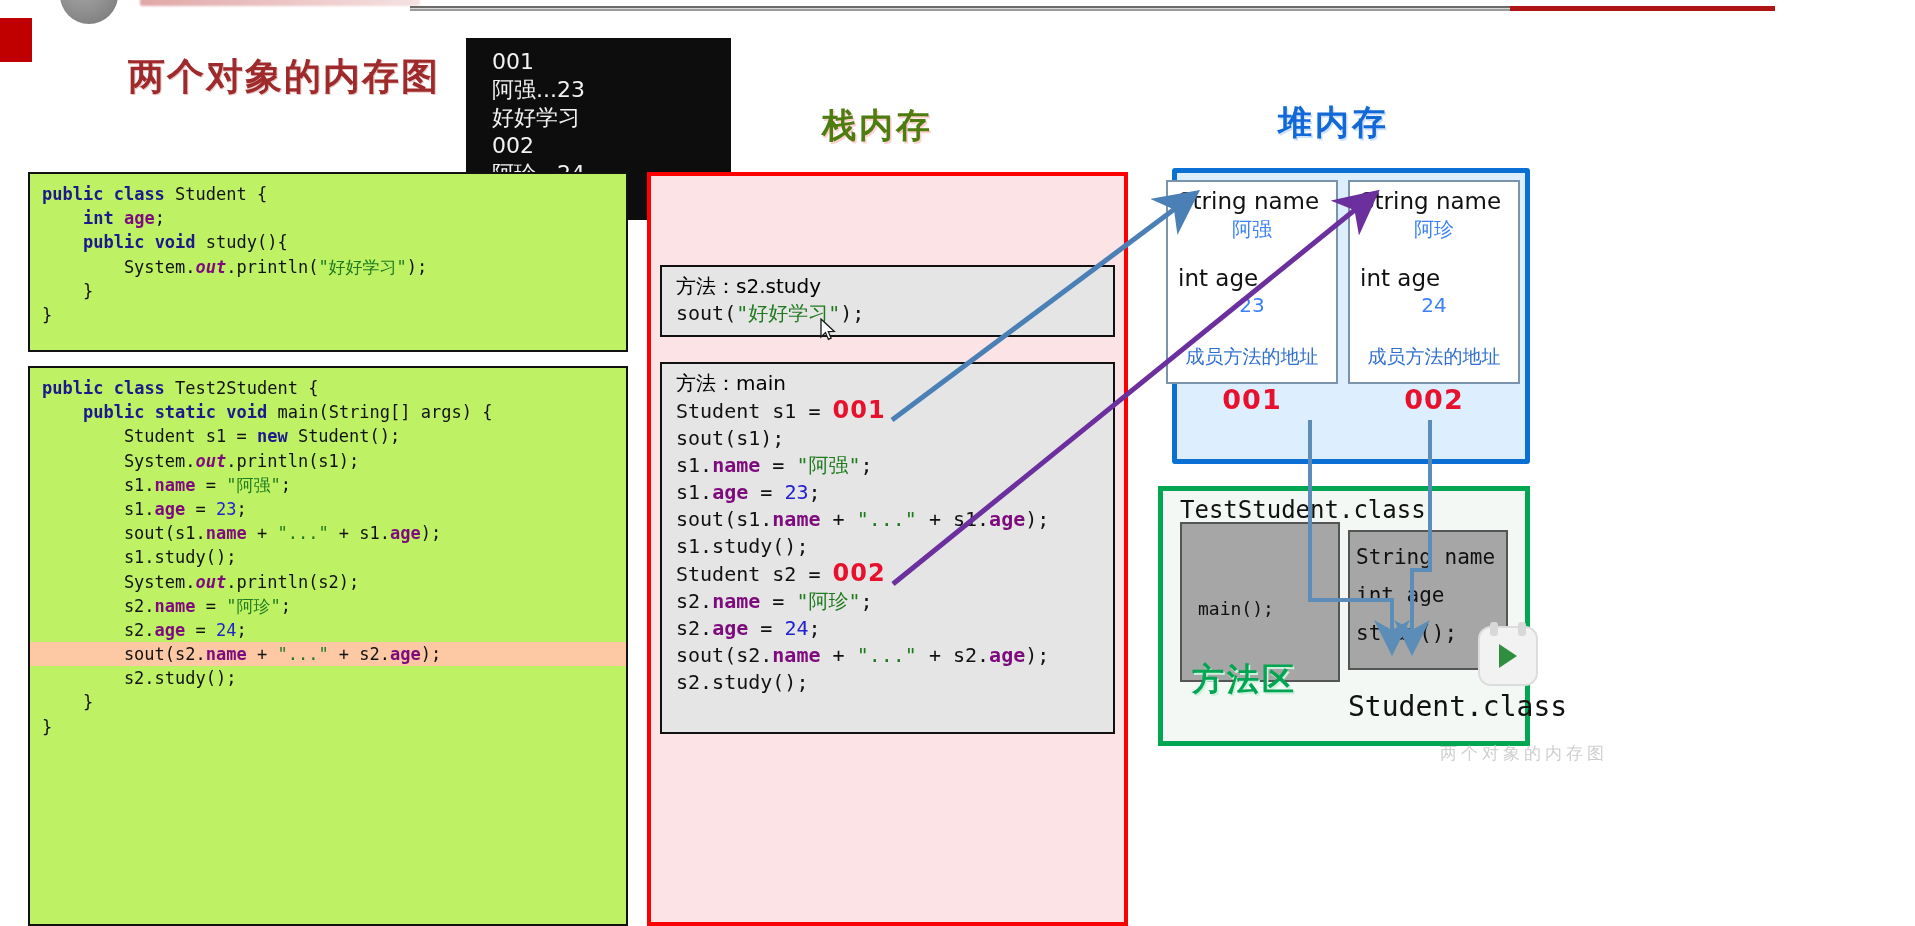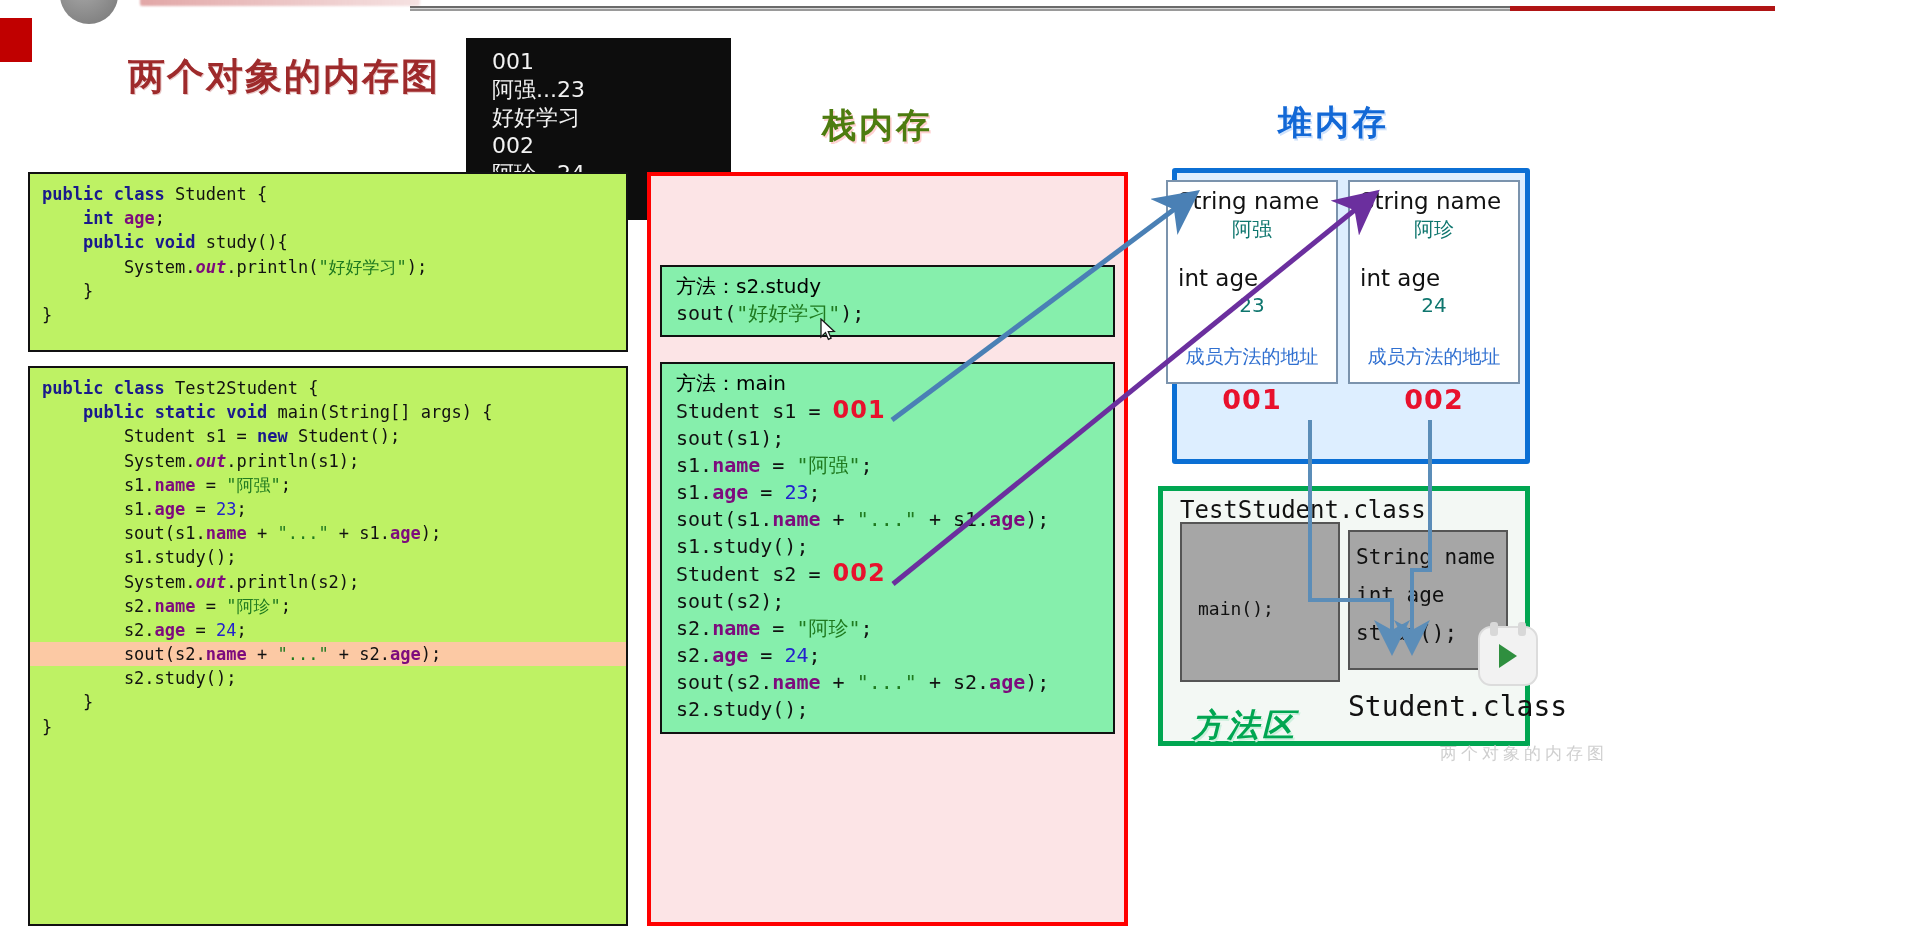--- a/index.html
+++ b/index.html
@@ -60,46 +60,46 @@
   .str{color:#1f7a1f;}
   .num{color:#2222cc;}
   .ital{color:#7d0b7d;font-weight:bold;font-style:italic;}
   .pl{color:#111;}
 
   
   .sec-head{font-family:"DejaVu Sans",sans-serif;font-weight:bold;font-size:34px;
             letter-spacing:3px;white-space:nowrap;}
   #stack-head{left:822px;top:103px;color:#4d7c0f;text-shadow:1.5px 1.5px 0 #ffd0d0;}
   #heap-head{left:1278px;top:100px;color:#1268d6;text-shadow:1.5px 1.5px 0 #cfe2fb;}
-  #method-head{left:1192px;top:704px;color:#00a651;font-size:32px;
-     text-shadow:1.5px 1.5px 0 #cdf0dd;font-style:italic;}
+  #method-head{left:1192px;top:658px;color:#00a651;font-size:32px;
+     text-shadow:1.5px 1.5px 0 #cdf0dd;}
 
   
   #stack-box{left:647px;top:172px;width:481px;height:754px;
      background:#fce4e6;border:4px solid #ff0000;box-sizing:border-box;}
-  .frame{background:#86efac;border:2px solid #111;box-sizing:border-box;
+  .frame{background:#e5e5e5;border:2px solid #111;box-sizing:border-box;
      font-family:"DejaVu Sans Mono","Liberation Mono",monospace;
      font-size:20px;line-height:27px;padding:6px 0 6px 14px;}
   #frame-study{left:660px;top:265px;width:455px;height:72px;}
   #frame-main{left:660px;top:362px;width:455px;height:372px;}
   .fl{white-space:nowrap;}
   .addr{color:#e8112d;font-weight:bold;font-size:24px;
         font-family:"DejaVu Sans",sans-serif;letter-spacing:1px;}
   .cn{font-family:"DejaVu Sans","Liberation Sans",sans-serif;}
 
   
   #heap-box{left:1172px;top:168px;width:358px;height:296px;
      background:#ddeeff;border:5px solid #0b6fd4;box-sizing:border-box;
      border-radius:3px;}
   .objbox{background:#ffffff;border:2px solid #7b93ad;box-sizing:border-box;
      font-family:"DejaVu Sans","Liberation Sans",sans-serif;}
   #obj1{left:1166px;top:180px;width:172px;height:204px;}
   #obj2{left:1348px;top:180px;width:172px;height:204px;}
   .obj-field{font-size:23px;color:#111;padding:6px 0 0 10px;}
-  .obj-val{font-size:20px;color:#0f766e;text-align:center;margin-top:2px;}
+  .obj-val{font-size:20px;color:#3b82f6;text-align:center;margin-top:2px;}
   .obj-mm{font-size:19px;color:#2f6fd0;text-align:center;
      font-family:"DejaVu Sans","Liberation Sans",sans-serif;}
   #mm1{left:1166px;top:344px;width:172px;}
   #mm2{left:1348px;top:344px;width:172px;}
   .obj-id{font-size:27px;font-weight:bold;color:#e8112d;text-align:center;
      font-family:"DejaVu Sans",sans-serif;letter-spacing:1px;}
   #id1{left:1166px;top:384px;width:172px;}
   #id2{left:1348px;top:384px;width:172px;}
 
   
@@ -191,21 +191,20 @@
   </div>
 <div class="abs frame" id="frame-main">
     <div class="fl"><span class="cn">方法：main</span></div>
     <div class="fl"><span class="pl">Student s1 =  </span><span class="addr">001</span></div>
     <div class="fl"><span class="pl">sout(s1);</span></div>
     <div class="fl"><span class="pl">s1.</span><span class="fld">name</span><span class="pl"> = </span><span class="str">"阿强"</span><span class="pl">;</span></div>
     <div class="fl"><span class="pl">s1.</span><span class="fld">age</span><span class="pl"> = </span><span class="num">23</span><span class="pl">;</span></div>
     <div class="fl"><span class="pl">sout(s1.</span><span class="fld">name</span><span class="pl"> + </span><span class="str">"..."</span><span class="pl"> + s1.</span><span class="fld">age</span><span class="pl">);</span></div>
     <div class="fl"><span class="pl">s1.study();</span></div>
     <div class="fl"><span class="pl">Student s2 =  </span><span class="addr">002</span></div>
-    <div class="fl"><span class="pl">sout(s2);</span></div>
     <div class="fl"><span class="pl">s2.</span><span class="fld">name</span><span class="pl"> = </span><span class="str">"阿珍"</span><span class="pl">;</span></div>
     <div class="fl"><span class="pl">s2.</span><span class="fld">age</span><span class="pl"> = </span><span class="num">24</span><span class="pl">;</span></div>
     <div class="fl"><span class="pl">sout(s2.</span><span class="fld">name</span><span class="pl"> + </span><span class="str">"..."</span><span class="pl"> + s2.</span><span class="fld">age</span><span class="pl">);</span></div>
     <div class="fl"><span class="pl">s2.study();</span></div>
   </div>
 
 <div class="abs sec-head" id="heap-head">堆内存</div>
 <div class="abs" id="heap-box"></div>
 
 <div class="abs objbox" id="obj1">

